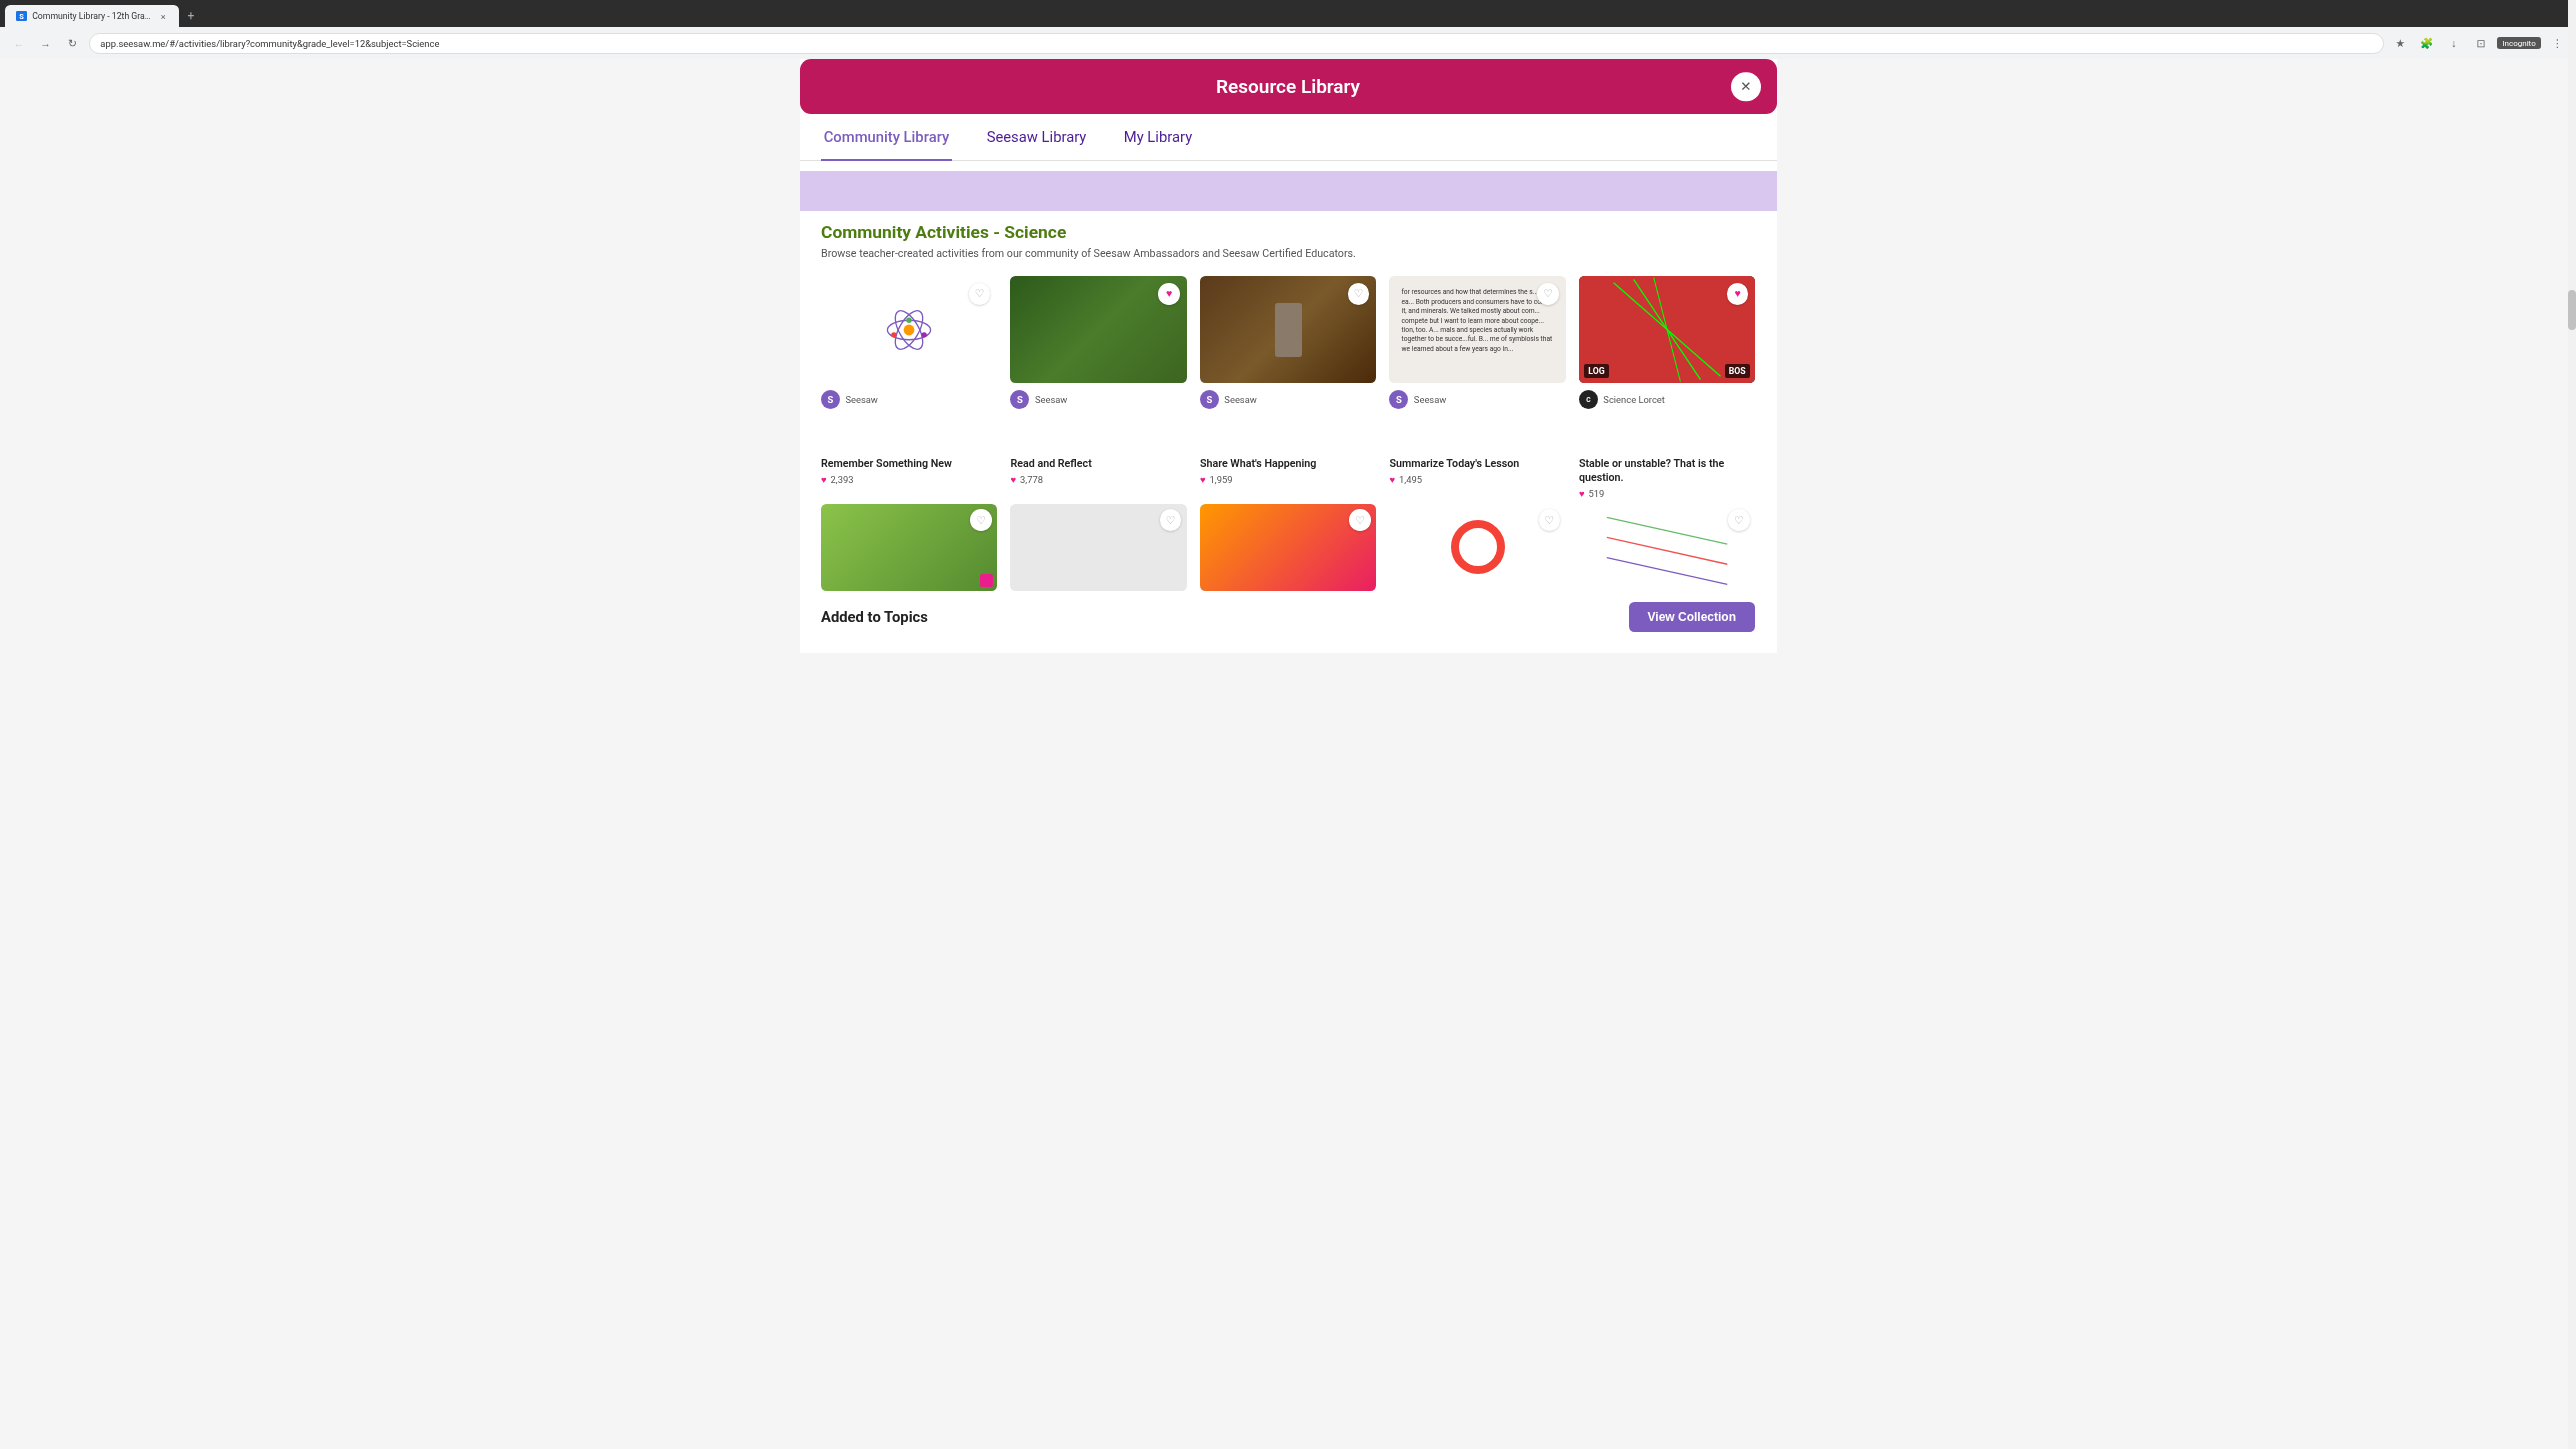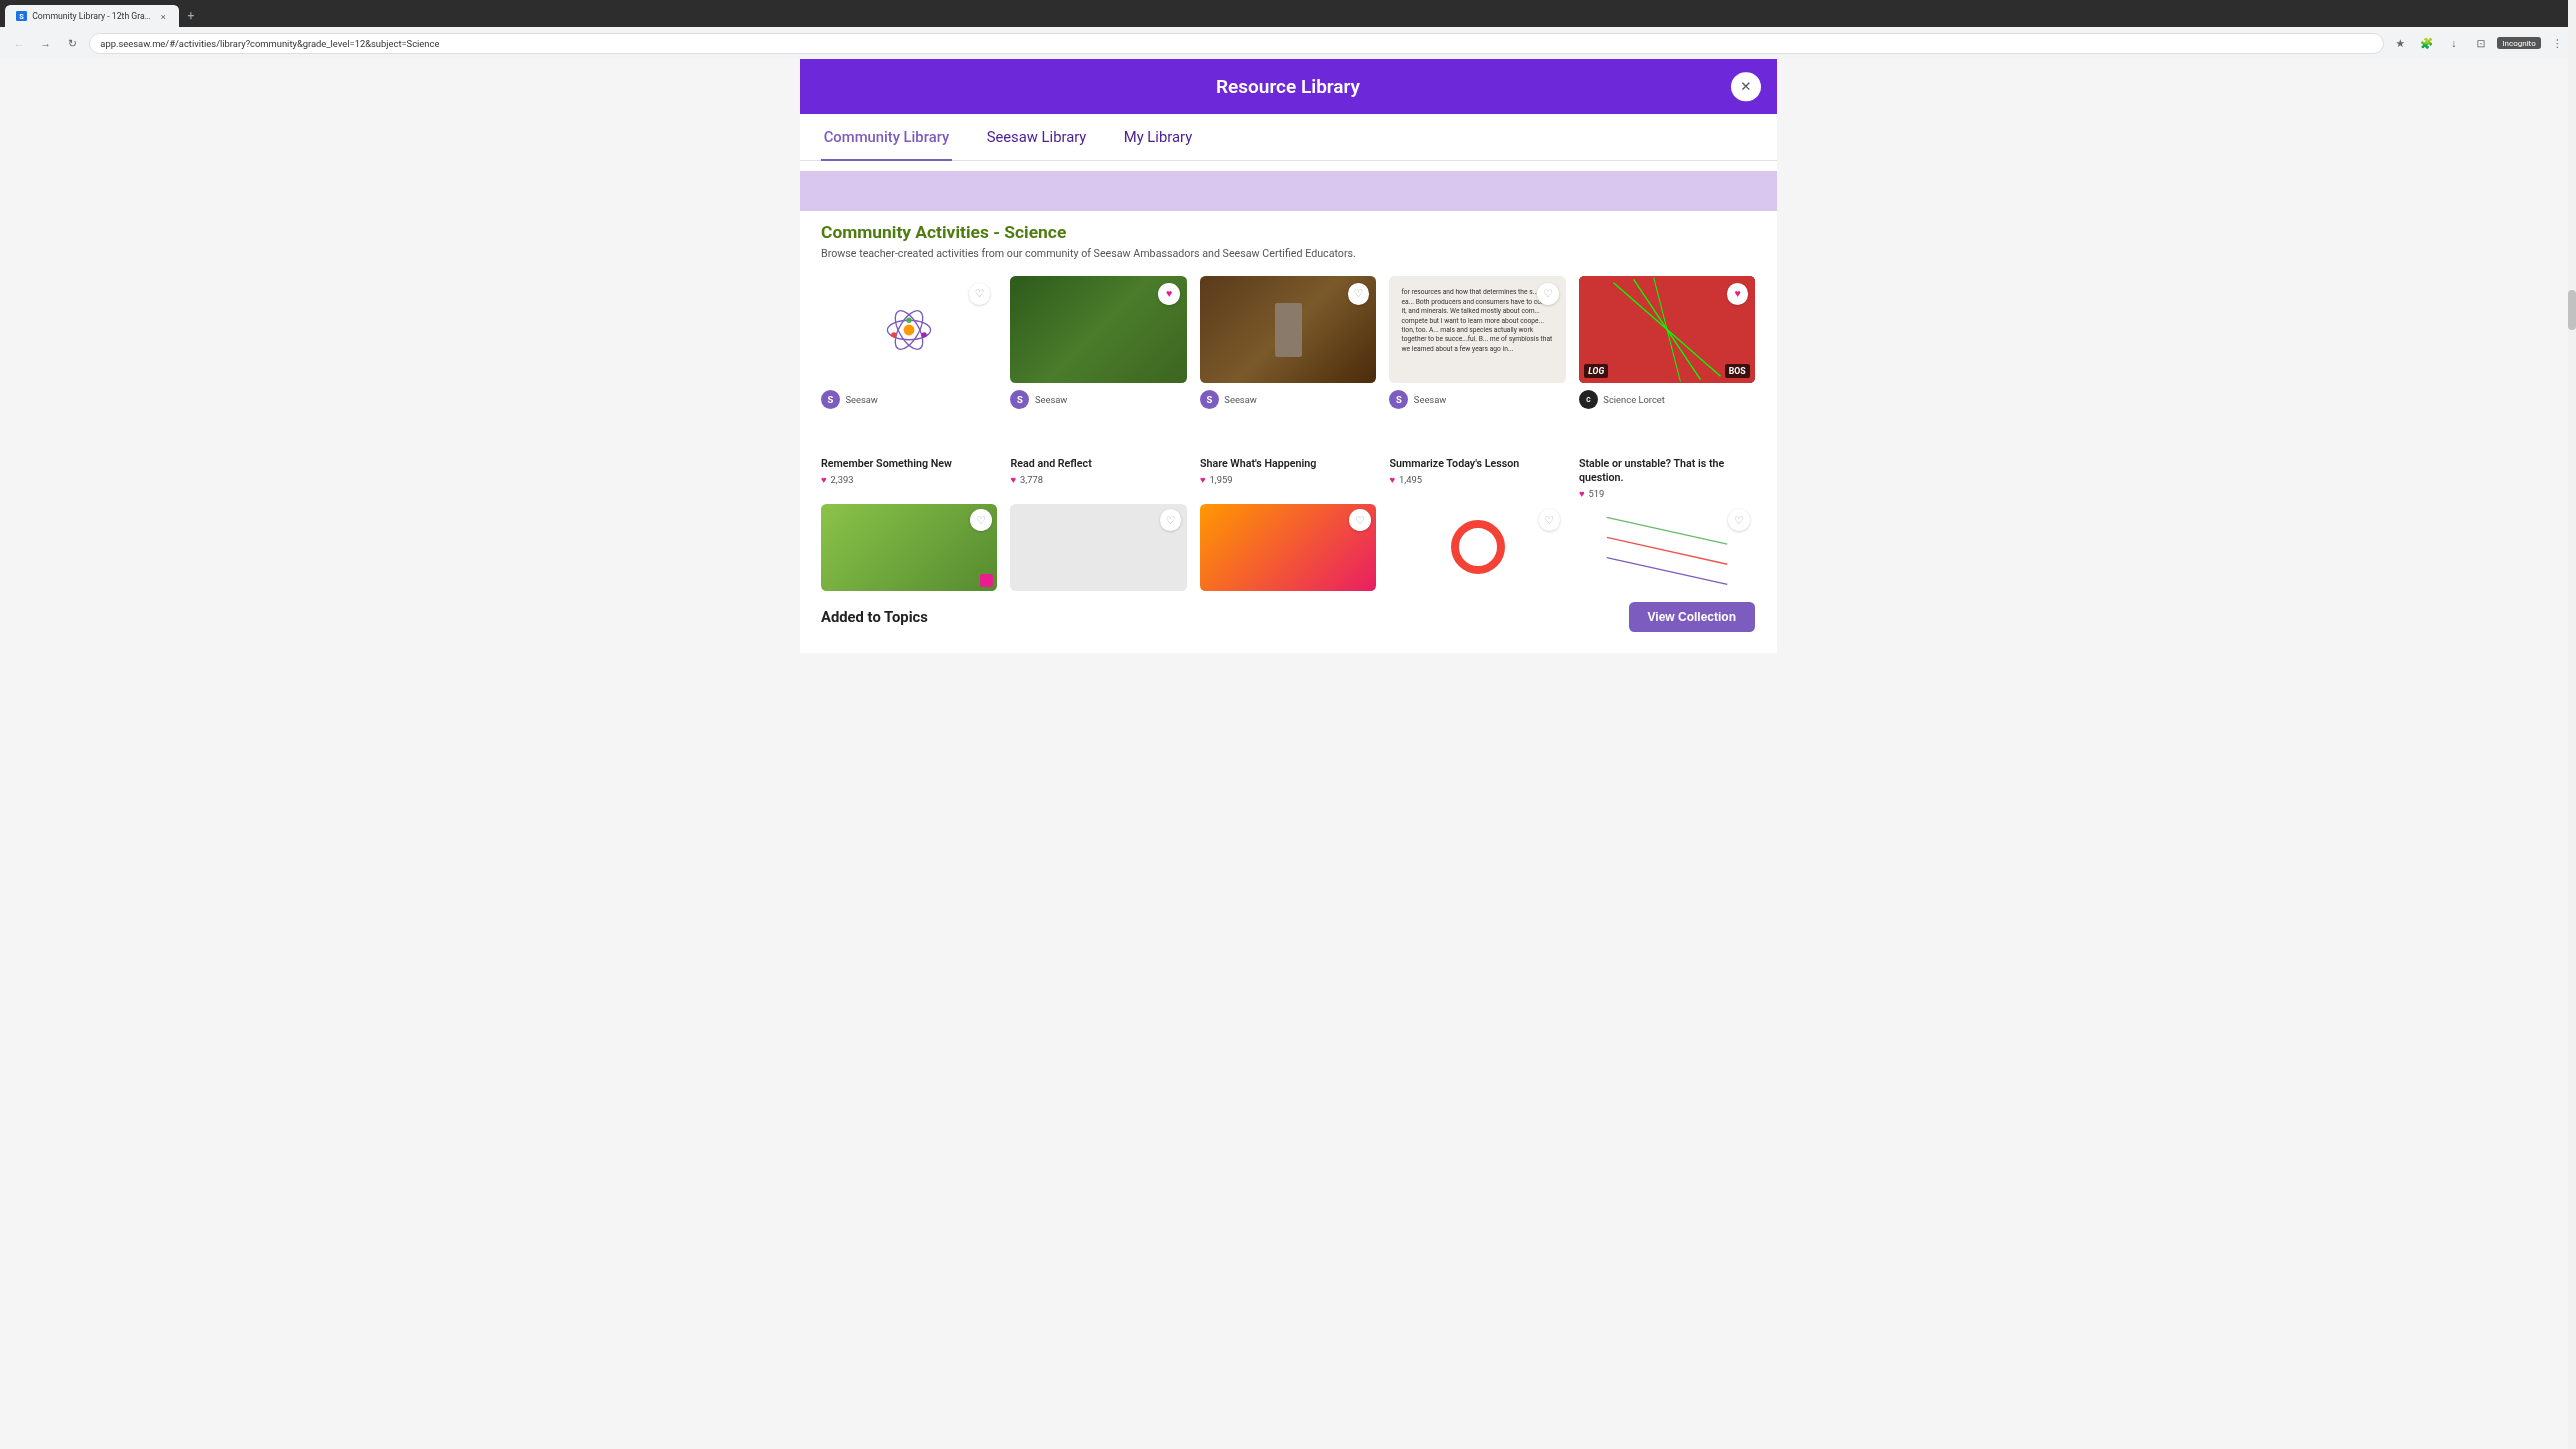--- a/index.html
+++ b/index.html
@@ -20,21 +20,21 @@
     .nav-btn.disabled { color: #ccc; cursor: default; }
     .address-bar { flex: 1; background: white; border-radius: 13.4px; padding: 4px 10.7px; font-size: 9.4px; color: #333; border: 0.7px solid #ddd; display: flex; align-items: center; gap: 5.4px; }
     .address-bar .url-text { flex: 1; color: #333; font-size: 9.4px; }
     .nav-right { display: flex; align-items: center; gap: 5.4px; color: #666; }
     .nav-right-btn { width: 21.5px; height: 21.5px; display: flex; align-items: center; justify-content: center; cursor: pointer; border-radius: 50%; }
 
     
     .page-wrapper { background: white; max-width: 977px; margin: 0 auto; }
 
     
-    .resource-header { background: #6d28d9; padding: 16px; display: flex; align-items: flex-end; justify-content: center; position: relative; }
+    .resource-header { background: #be185d; padding: 16px; display: flex; align-items: flex-end; justify-content: center; position: relative; border-radius: 11px; }
     .resource-title { color: white; font-size: 19px; font-weight: 600; }
     .close-btn { position: absolute; right: 16px; top: 50%; transform: translateY(-50%); width: 29.5px; height: 29.5px; background: white; border-radius: 50%; display: flex; align-items: center; justify-content: center; cursor: pointer; font-size: 13.4px; color: #555; }
 
     
     .tabs-row { display: flex; align-items: center; padding: 0 21.5px; border-bottom: 1.3px solid #e0e0e0; gap: 32px; }
     .tab-item { padding: 13.4px 2.7px; font-size: 14.8px; font-weight: 400; color: #4c1d95; cursor: pointer; border-bottom: 2px solid transparent; margin-bottom: -1.3px; white-space: nowrap; }
     .tab-item.active { color: #7c5cbf; border-bottom-color: #7c5cbf; font-weight: 500; }
 
     
     .filter-bar { background: #d9c7f0; height: 40px; margin: 10.7px 0; }
@@ -237,21 +237,21 @@
         <div class="card-title">Summarize Today's Lesson</div>
         <div class="card-likes">
           <span class="heart-small">♥</span>
           <span>1,495</span>
         </div>
       </div>
 
       <div class="activity-card">
         <div class="card-thumb" style="background:#222;">
           <div style="width:100%;height:100%;position:relative;background:#cc3333;overflow:hidden;">
-            <div style="position:absolute;bottom:5.4px;left:5.4px;background:rgba(0,0,0,0.7);color:white;font-size:8.7px;font-weight:bold;padding:2px 4px;border-radius:2px;font-style:italic;">LOG</div>
+            <div style="position:absolute;bottom:5.4px;left:5.4px;background:rgba(0,0,0,0.7);color:white;font-size:8.7px;font-weight:bold;padding:2px 4px;border-radius:2px;">LOG</div>
             <div style="position:absolute;bottom:5.4px;right:5.4px;background:rgba(0,0,0,0.7);color:white;font-size:8.7px;font-weight:bold;padding:2px 4px;border-radius:2px;">BOS</div>
 
             <svg style="position:absolute;top:0;left:0;width:100%;height:100%;" viewBox="0 0 200 160">
               <line x1="20" y1="10" x2="180" y2="150" stroke="#00ff00" stroke-width="2"></line>
               <line x1="50" y1="5" x2="150" y2="155" stroke="#00ff00" stroke-width="2"></line>
               <line x1="80" y1="2" x2="120" y2="158" stroke="#00ff00" stroke-width="1.5"></line>
             </svg>
           </div>
           <div class="heart-btn">
             <span class="heart-icon liked">♥</span>

